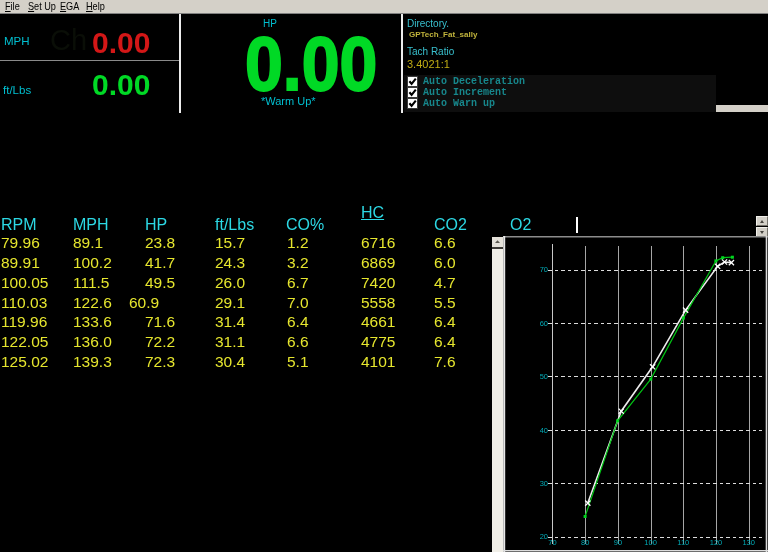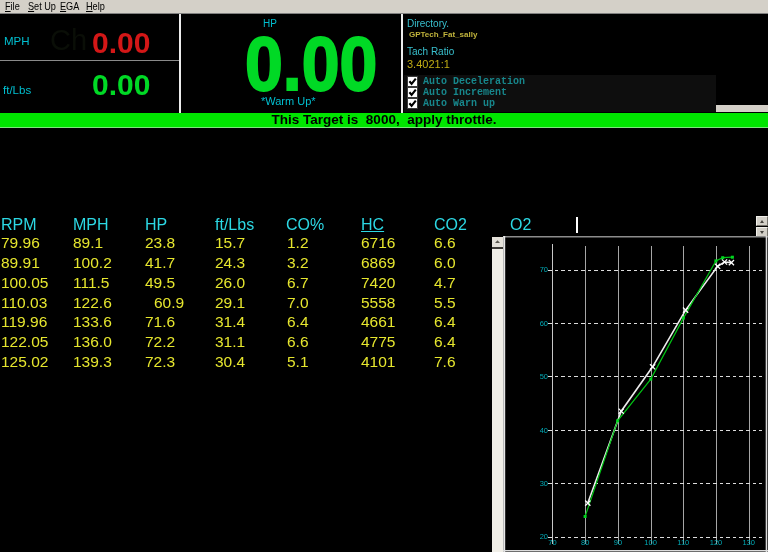--- a/index.html
+++ b/index.html
@@ -65,30 +65,27 @@
             <path d="M1.4 4.2 L3.6 6.8 L7.8 1.6" fill="none" stroke="#000" stroke-width="2.1"></path>
           </svg>
         </div>
       <div class="abs cbt" style="left:19px;top:23px;">Auto Warn up</div>
     </div>
   </div>
 
   <div class="abs" style="left:716px;top:105px;width:52px;height:7px;background:#d4d0c8;"></div>
   <div class="abs" style="left:405px;top:113px;width:2px;height:4px;background:#000;"></div>
 
-  <div class="abs" style="left:0;top:113px;width:768px;height:13.5px;background:#00e600;text-align:center;border-bottom:1.5px solid #7ce87c;box-sizing:content-box;">
-    <span style="font-size:13.5px;font-weight:bold;color:#000;line-height:13px;position:relative;top:-3.5px;">This Target is&nbsp;&nbsp;8000,&nbsp;&nbsp;apply throttle.</span>
-  </div>
 
   <div class="hdr" style="left:1px;top:216px;">RPM</div>
   <div class="hdr" style="left:73px;top:216px;">MPH</div>
   <div class="hdr" style="left:145px;top:216px;">HP</div>
   <div class="hdr" style="left:215px;top:216px;">ft/Lbs</div>
   <div class="hdr" style="left:286px;top:216px;">CO%</div>
-  <div class="hdr" style="left:361px;top:216px;text-decoration:underline;">HC</div>
+  <div class="hdr" style="left:361px;top:204px;text-decoration:underline;">HC</div>
   <div class="hdr" style="left:434px;top:216px;">CO2</div>
   <div class="hdr" style="left:510px;top:216px;">O2</div>
   <div class="yv" style="left:1px;top:234.0px;">79.96</div>
   <div class="yv" style="left:73px;top:234.0px;">89.1</div>
   <div class="yv" style="left:145px;top:234.0px;">23.8</div>
   <div class="yv" style="left:215px;top:234.0px;">15.7</div>
   <div class="yv" style="left:287px;top:234.0px;">1.2</div>
   <div class="yv" style="left:361px;top:234.0px;">6716</div>
   <div class="yv" style="left:434px;top:234.0px;">6.6</div>
   <div class="yv" style="left:1px;top:253.8px;">89.91</div>
@@ -100,21 +97,21 @@
   <div class="yv" style="left:434px;top:253.8px;">6.0</div>
   <div class="yv" style="left:1px;top:274.0px;">100.05</div>
   <div class="yv" style="left:73px;top:274.0px;">111.5</div>
   <div class="yv" style="left:145px;top:274.0px;">49.5</div>
   <div class="yv" style="left:215px;top:274.0px;">26.0</div>
   <div class="yv" style="left:287px;top:274.0px;">6.7</div>
   <div class="yv" style="left:361px;top:274.0px;">7420</div>
   <div class="yv" style="left:434px;top:274.0px;">4.7</div>
   <div class="yv" style="left:1px;top:293.7px;">110.03</div>
   <div class="yv" style="left:73px;top:293.7px;">122.6</div>
-  <div class="yv" style="left:154px;top:293.7px;text-align:right;">60.9</div>
+  <div class="yv" style="left:129px;top:293.7px;text-align:right;">60.9</div>
   <div class="yv" style="left:215px;top:293.7px;">29.1</div>
   <div class="yv" style="left:287px;top:293.7px;">7.0</div>
   <div class="yv" style="left:361px;top:293.7px;">5558</div>
   <div class="yv" style="left:434px;top:293.7px;">5.5</div>
   <div class="yv" style="left:1px;top:313.4px;">119.96</div>
   <div class="yv" style="left:73px;top:313.4px;">133.6</div>
   <div class="yv" style="left:145px;top:313.4px;">71.6</div>
   <div class="yv" style="left:215px;top:313.4px;">31.4</div>
   <div class="yv" style="left:287px;top:313.4px;">6.4</div>
   <div class="yv" style="left:361px;top:313.4px;">4661</div>

